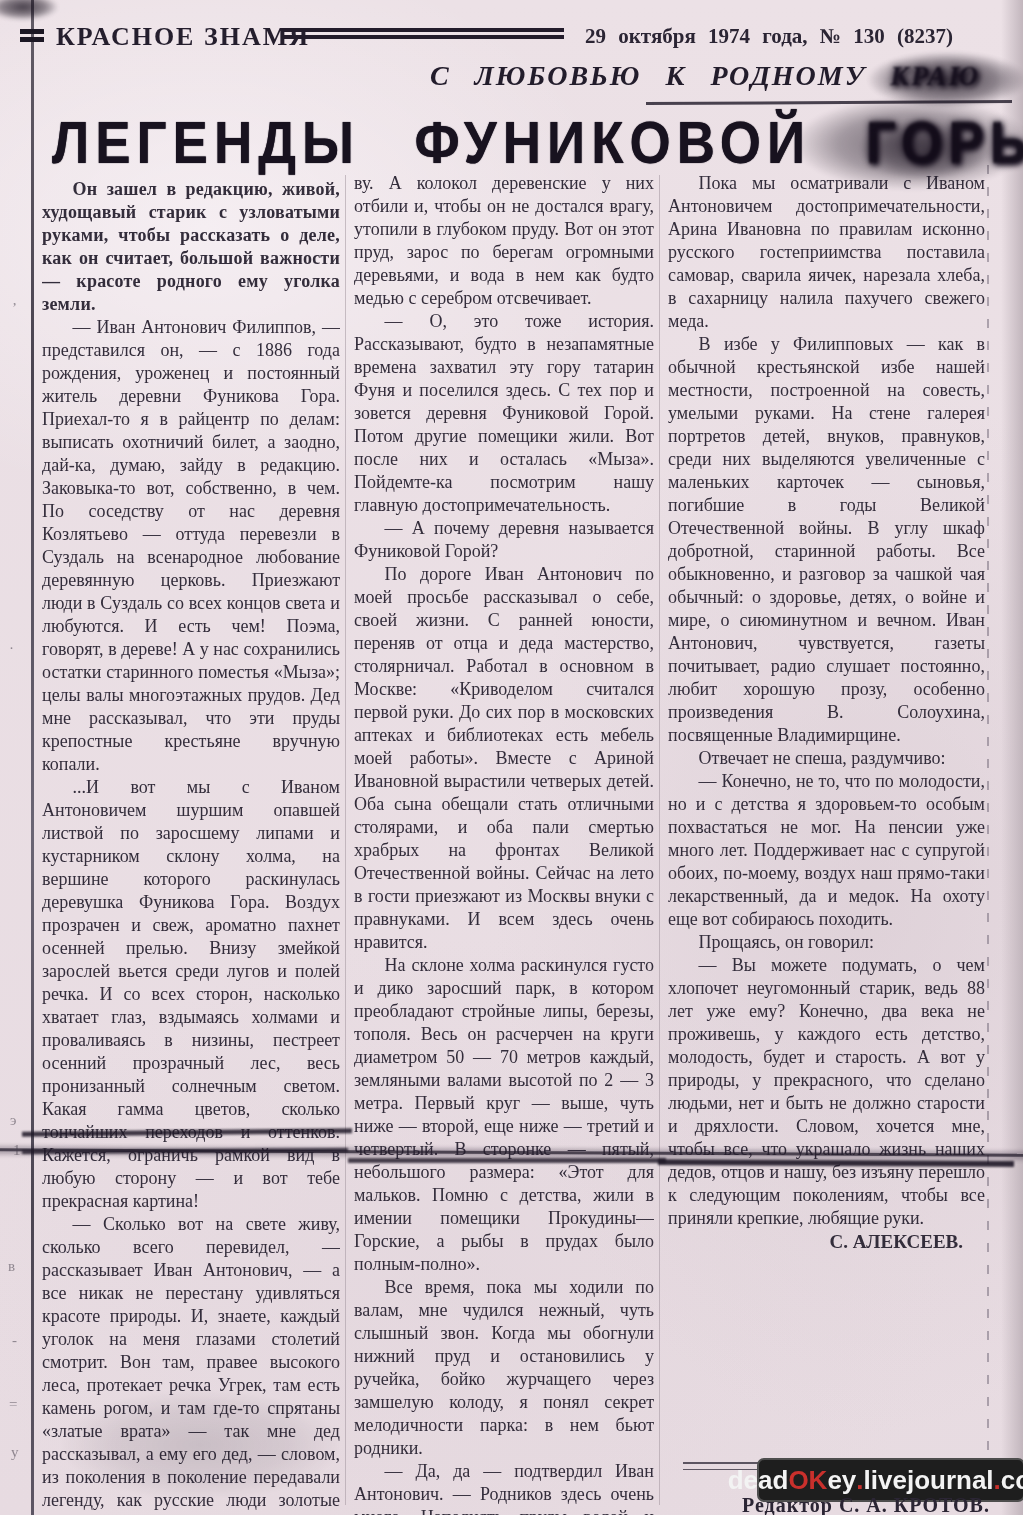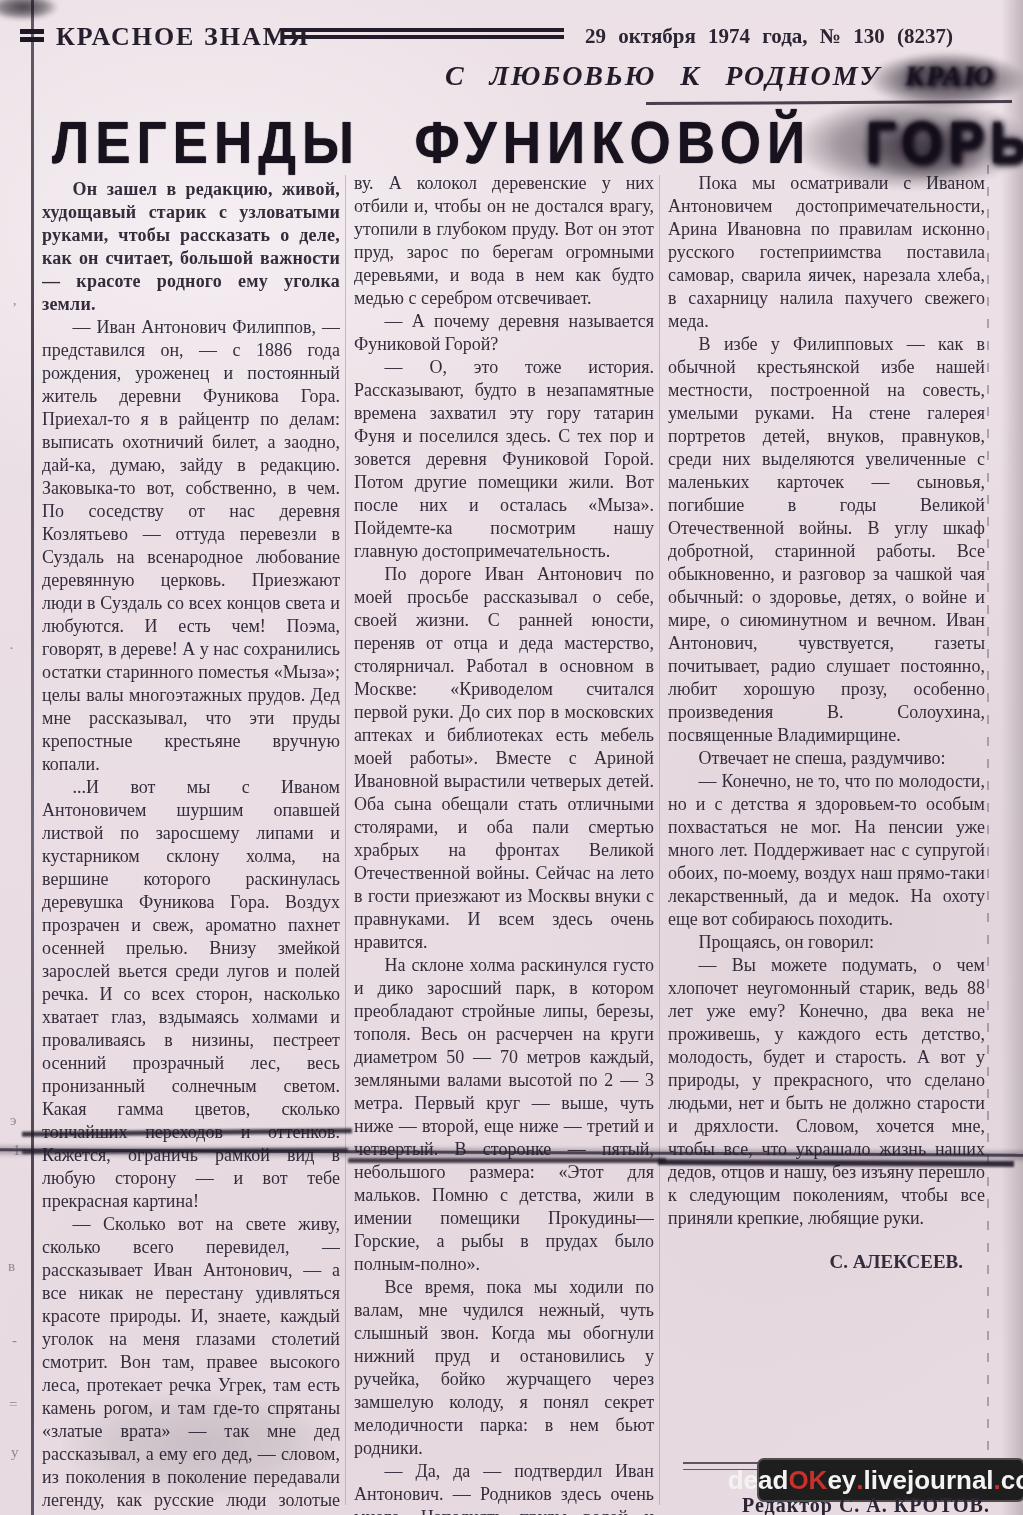--- a/index.html
+++ b/index.html
@@ -40,41 +40,41 @@
   .masthead { position:absolute; left:0; top:20px; width:1000px; height:44px; }
   .mast-mark { position:absolute; left:20px; top:9px; width:24px; height:14px; }
   .mast-mark div { height:5px; background:#1c1724; margin-bottom:3px; }
   .paper-name { position:absolute; left:56px; top:2px; font-size:26px; font-weight:bold;
       letter-spacing:2px; color:#241e2d; white-space:nowrap; }
   .rule3 { position:absolute; left:282px; top:8px; width:282px; height:16px;
       background:repeating-linear-gradient(#231c2b 0 4px, rgba(0,0,0,0) 4px 7px, #231c2b 7px 11px, rgba(0,0,0,0) 11px 16px); }
   .issue-date { position:absolute; left:585px; top:4px; font-size:21px; font-weight:bold;
       word-spacing:7px; color:#2b2534; white-space:nowrap;font-family:Liberation Serif, serif; }
   
-  .rubric { position:absolute; left:415px; top:60px; width:580px; text-align:right;
+  .rubric { position:absolute; left:415px; top:60px; width:580px; text-align:center;
       font-style:italic; font-weight:bold; font-size:28px; letter-spacing:2px; word-spacing:15px;
       color:#221c2b; white-space:nowrap; }
   .rubric-underline { position:absolute; left:646px; top:101px; width:366px; height:3px;
       background:#2b2433; transform:rotate(-.35deg); opacity:.85; }
   .headline { position:absolute; left:52px; top:108px; width:950px;
       font-family:"Liberation Sans", sans-serif; font-weight:bold; font-size:53px;
       letter-spacing:6px; word-spacing:34px; color:#18121f; transform:scaleY(1.12);
       transform-origin:top left; white-space:nowrap; text-shadow:0 0 1px #18121f; }
   .smudge-text { filter:blur(1.2px); text-shadow:0 0 7px #1a1322, 2px 2px 5px #1a1322; }
   
   .col { position:absolute; top:178px; height:1337px; overflow:hidden; text-align:justify;
       font-size:18px; line-height:23px; color:#332d3b; }
   .col.c1 { left:42px;  width:298px; }
   .col.c2 { left:354px; width:300px; top:172px; height:1343px; }
   .col.c3 { left:668px; width:317px; top:172px; height:1343px; }
   .col p { margin:0; text-indent:1.7em; hyphens:auto; }
   .col p.cont { text-indent:0; }
   .col p.lead { font-weight:bold; letter-spacing:.2px; }
   .col p.inky { text-shadow:0 0 1.3px rgba(30,22,38,.9); }
-  .byline { text-align:right; font-weight:bold; padding-right:22px; margin-top:20px; font-size:19px; }
+  .byline { text-align:right; font-weight:bold; padding-right:22px; margin-top:0; font-size:19px; }
   
   .end-rule { position:absolute; left:683px; top:1462px; width:330px; height:5px;
       border-top:2px solid #3a3442; border-bottom:1px solid #3a3442; opacity:.8; }
   .watermark { position:absolute; left:757px; top:1458px; width:264px; height:40px;
       background:#1e1e1e; border:2px solid #4e4e4e; border-radius:7px;
       display:flex; align-items:center; justify-content:center;
       font-family:"Liberation Sans", sans-serif; font-weight:bold; font-size:26px; white-space:nowrap; }
   .wm-w { color:#f3f3f3;text-align:center; } .wm-r { color:#c9302c; }
   .editor-line { position:absolute; left:742px; top:1494px; width:300px; font-weight:bold;
       font-size:20px; letter-spacing:1px; color:#2b2534; white-space:nowrap; }
@@ -114,22 +114,22 @@
   <div class="col c1">
     <p class="lead">Он зашел в редакцию, живой, худощавый старик с узловатыми руками, чтобы рассказать о деле, как он считает, большой важности — красоте родного ему уголка земли.</p>
     <p>— Иван Антонович Филиппов, — представился он, — с 1886 года рождения, уроженец и постоянный житель деревни Фуникова Гора. Приехал-то я в райцентр по делам: выписать охотничий билет, а заодно, дай-ка, думаю, зайду в редакцию. Заковыка-то вот, собственно, в чем. По соседству от нас деревня Козлятьево — оттуда перевезли в Суздаль на всенародное любование деревянную церковь. Приезжают люди в Суздаль со всех концов света и любуются. И есть чем! Поэма, говорят, в дереве! А у нас сохранились остатки старинного поместья «Мыза»; целы валы многоэтажных прудов. Дед мне рассказывал, что эти пруды крепостные крестьяне вручную копали.</p>
     <p>...И вот мы с Иваном Антоновичем шуршим опавшей листвой по заросшему липами и кустарником склону холма, на вершине которого раскинулась деревушка Фуникова Гора. Воздух прозрачен и свеж, ароматно пахнет осенней прелью. Внизу змейкой зарослей вьется среди лугов и полей речка. И со всех сторон, насколько хватает глаз, вздымаясь холмами и проваливаясь в низины, пестреет осенний прозрачный лес, весь пронизанный солнечным светом. Какая гамма цветов, сколько тончайших переходов и оттенков. Кажется, ограничь рамкой вид в любую сторону — и вот тебе прекрасная картина!</p>
     <p>— Сколько вот на свете живу, сколько всего перевидел, — рассказывает Иван Антонович, — а все никак не перестану удивляться красоте природы. И, знаете, каждый уголок на меня глазами столетий смотрит. Вон там, правее высокого леса, протекает речка Угрек, там есть камень рогом, и там где-то спрятаны «златые врата» — так мне дед рассказывал, а ему его дед, — словом, из поколения в поколение передавали легенду, как русские люди золотые ворота владимирские прятали от татаро-монгольских захватчиков.</p>
     <p class="inky">На широкой деревенской улице он показал место, где когда-то стояла деревянная церковь, как рассказывали старики, краше козлятьевской. Только спалили ее польско-литовские захватчики, когда шли на Моск-</p>
   </div>
 
   <div class="col c2">
     <p class="cont">ву. А колокол деревенские у них отбили и, чтобы он не достался врагу, утопили в глубоком пруду. Вот он этот пруд, зарос по берегам огромными деревьями, и вода в нем как будто медью с серебром отсвечивает.</p>
+    <p>— О, это тоже история. Рассказывают, будто в незапамятные времена захватил эту гору татарин Фуня и поселился здесь. С тех пор и зовется деревня Фуниковой Горой. Потом другие помещики жили. Вот после них и осталась «Мыза». Пойдемте-ка посмотрим нашу главную достопримечательность.</p>
     <p>— А почему деревня называется Фуниковой Горой?</p>
-    <p>— О, это тоже история. Рассказывают, будто в незапамятные времена захватил эту гору татарин Фуня и поселился здесь. С тех пор и зовется деревня Фуниковой Горой. Потом другие помещики жили. Вот после них и осталась «Мыза». Пойдемте-ка посмотрим нашу главную достопримечательность.</p>
     <p>По дороге Иван Антонович по моей просьбе рассказывал о себе, своей жизни. С ранней юности, переняв от отца и деда мастерство, столярничал. Работал в основном в Москве: «Криводелом считался первой руки. До сих пор в московских аптеках и библиотеках есть мебель моей работы». Вместе с Ариной Ивановной вырастили четверых детей. Оба сына обещали стать отличными столярами, и оба пали смертью храбрых на фронтах Великой Отечественной войны. Сейчас на лето в гости приезжают из Москвы внуки с правнуками. И всем здесь очень нравится.</p>
     <p>На склоне холма раскинулся густо и дико заросший парк, в котором преобладают стройные липы, березы, тополя. Весь он расчерчен на круги диаметром 50 — 70 метров каждый, земляными валами высотой по 2 — 3 метра. Первый круг — выше, чуть ниже — второй, еще ниже — третий и четвертый. В сторонке — пятый, небольшого размера: «Этот для мальков. Помню с детства, жили в имении помещики Прокудины—Горские, а рыбы в прудах было полным-полно».</p>
     <p>Все время, пока мы ходили по валам, мне чудился нежный, чуть слышный звон. Когда мы обогнули нижний пруд и остановились у ручейка, бойко журчащего через замшелую колоду, я понял секрет мелодичности парка: в нем бьют родники.</p>
     <p>— Да, да — подтвердил Иван Антонович. — Родников здесь очень много. Наполнять пруды водой и оживить их при современной-то технике труда не составляет. Они ведь вручную сделаны, представляете, сколько труда в них вложено. Много я за свою жизнь удивительных творений рук человеческих повидал, а такового вот нигде</p>
   </div>
 
   <div class="col c3">
     <p>Пока мы осматривали с Иваном Антоновичем достопримечательности, Арина Ивановна по правилам исконно русского гостеприимства поставила самовар, сварила яичек, нарезала хлеба, в сахарницу налила пахучего свежего меда.</p>
     <p>В избе у Филипповых — как в обычной крестьянской избе нашей местности, построенной на совесть, умелыми руками. На стене галерея портретов детей, внуков, правнуков, среди них выделяются увеличенные с маленьких карточек — сыновья, погибшие в годы Великой Отечественной войны. В углу шкаф добротной, старинной работы. Все обыкновенно, и разговор за чашкой чая обычный: о здоровье, детях, о войне и мире, о сиюминутном и вечном. Иван Антонович, чувствуется, газеты почитывает, радио слушает постоянно, любит хорошую прозу, особенно произведения В. Солоухина, посвященные Владимирщине.</p>
     <p>Отвечает не спеша, раздумчиво:</p>

